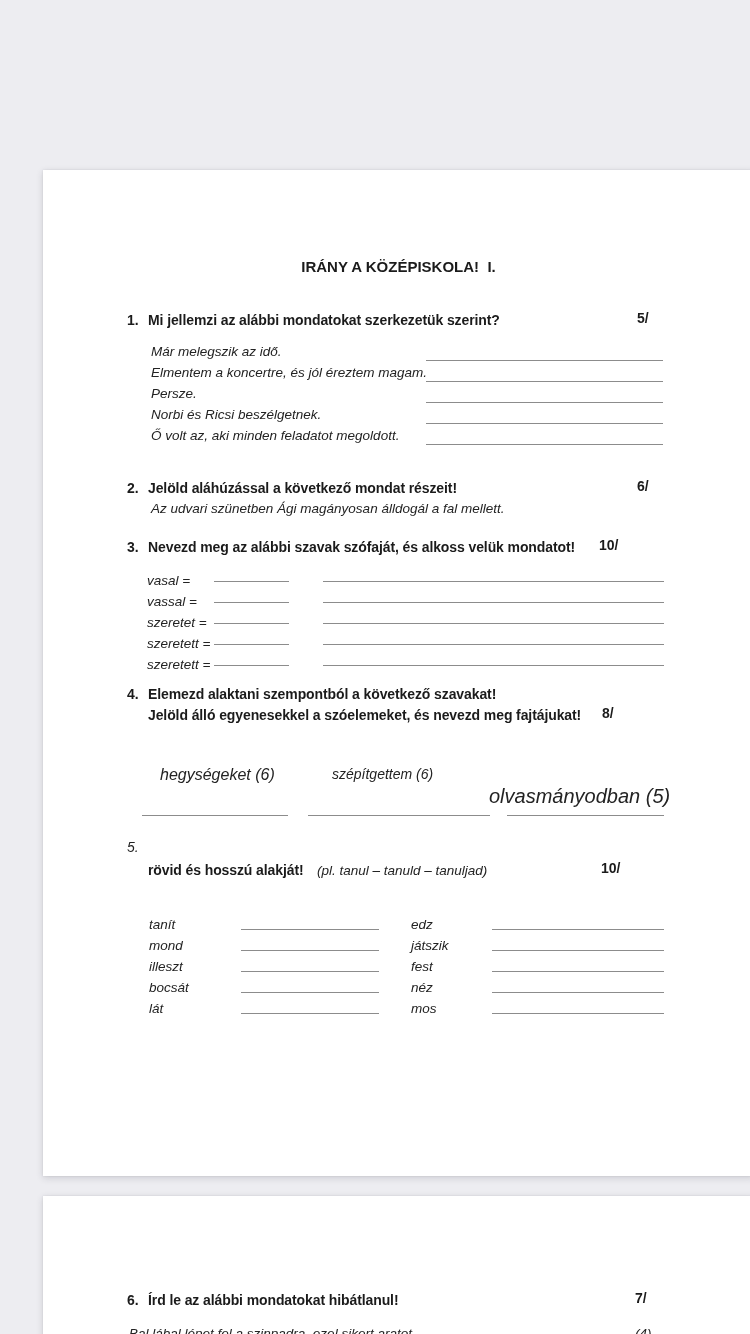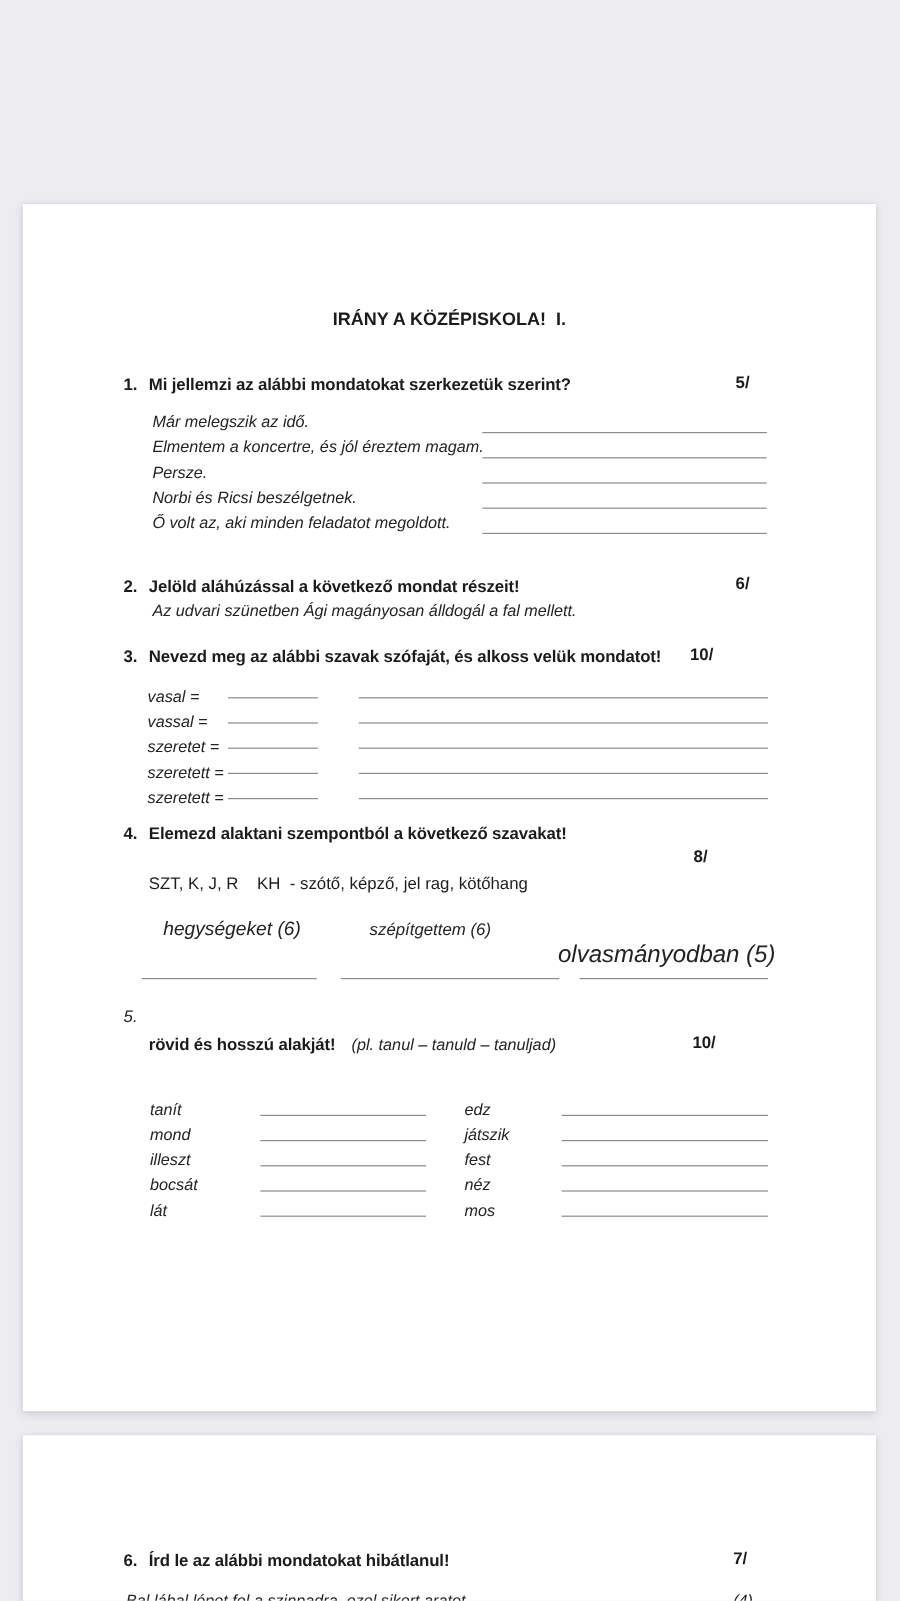--- a/index.html
+++ b/index.html
@@ -1,17 +1,17 @@
 <!DOCTYPE html>
 <html><head>
 <meta charset="utf-8">
 <style>
   html,body{margin:0;padding:0;width:750px;height:1334px;overflow:hidden;
     background:#ededf1;font-family:"Liberation Sans","DejaVu Sans",sans-serif;}
-  .stage{position:relative;width:700px;height:1334px;}
+  .stage{position:relative;width:700px;height:1334px;margin-left:24px;}
   .page{position:absolute;left:19px;width:711px;background:#ffffff;
     box-shadow:0 0 2px rgba(40,40,55,.10),0 2px 7px rgba(40,40,55,.16);}
   #page1{top:170px;height:1006px;}
   #page2{top:1196px;height:300px;}
   .abs{position:absolute;}
   .title{width:100%;text-align:center;font-weight:bold;font-size:15px;color:#1b1b1b;}
   .head{font-weight:bold;font-size:14px;letter-spacing:-0.1px;color:#1b1b1b;line-height:20px;white-space:nowrap;}
   .num{left:84px;}
   .txt{left:105px;}
   .score{font-weight:bold;font-size:14px;color:#1b1b1b;}
@@ -66,22 +66,22 @@
     <div class="ln" style="top:495px;left:171px;width:75px;"></div>
 
     <div class="ln" style="top:411px;left:280px;width:341px;"></div>
     <div class="ln" style="top:432px;left:280px;width:341px;"></div>
     <div class="ln" style="top:453px;left:280px;width:341px;"></div>
     <div class="ln" style="top:474px;left:280px;width:341px;"></div>
     <div class="ln" style="top:495px;left:280px;width:341px;"></div>
 
     <div class="abs head num" style="top:514px;">4.</div>
     <div class="abs head txt" style="top:514px;text-align:center;">Elemezd alaktani szempontból a következő szavakat!</div>
+    <div class="abs head txt" style="top:535px;">Jelöld álló egyenesekkel a szóelemeket, és nevezd meg fajtájukat!</div>
     <div class="abs score" style="top:535px;left:559px;">8/</div>
-    <div class="abs plain txt" style="top:557px;">SZT, K, J, R&nbsp;&nbsp;&nbsp; KH&nbsp; - szótő, képző, jel rag, kötőhang</div>
 
     <div class="abs it" style="top:595px;left:117px;font-size:16px;">hegységeket (6)</div>
     <div class="abs it" style="top:595px;left:289px;font-size:14px;">szépítgettem (6)</div>
     <div class="abs it" style="top:617px;left:446px;font-size:20px;font-style:italic;">olvasmányodban (5)</div>
 
     <div class="ln" style="top:645px;left:99px;width:146px;"></div>
     <div class="ln" style="top:645px;left:265px;width:182px;"></div>
     <div class="ln" style="top:645px;left:464px;width:157px;"></div>
 
     <div class="abs it num" style="top:668px;font-size:14px;">5.</div>

